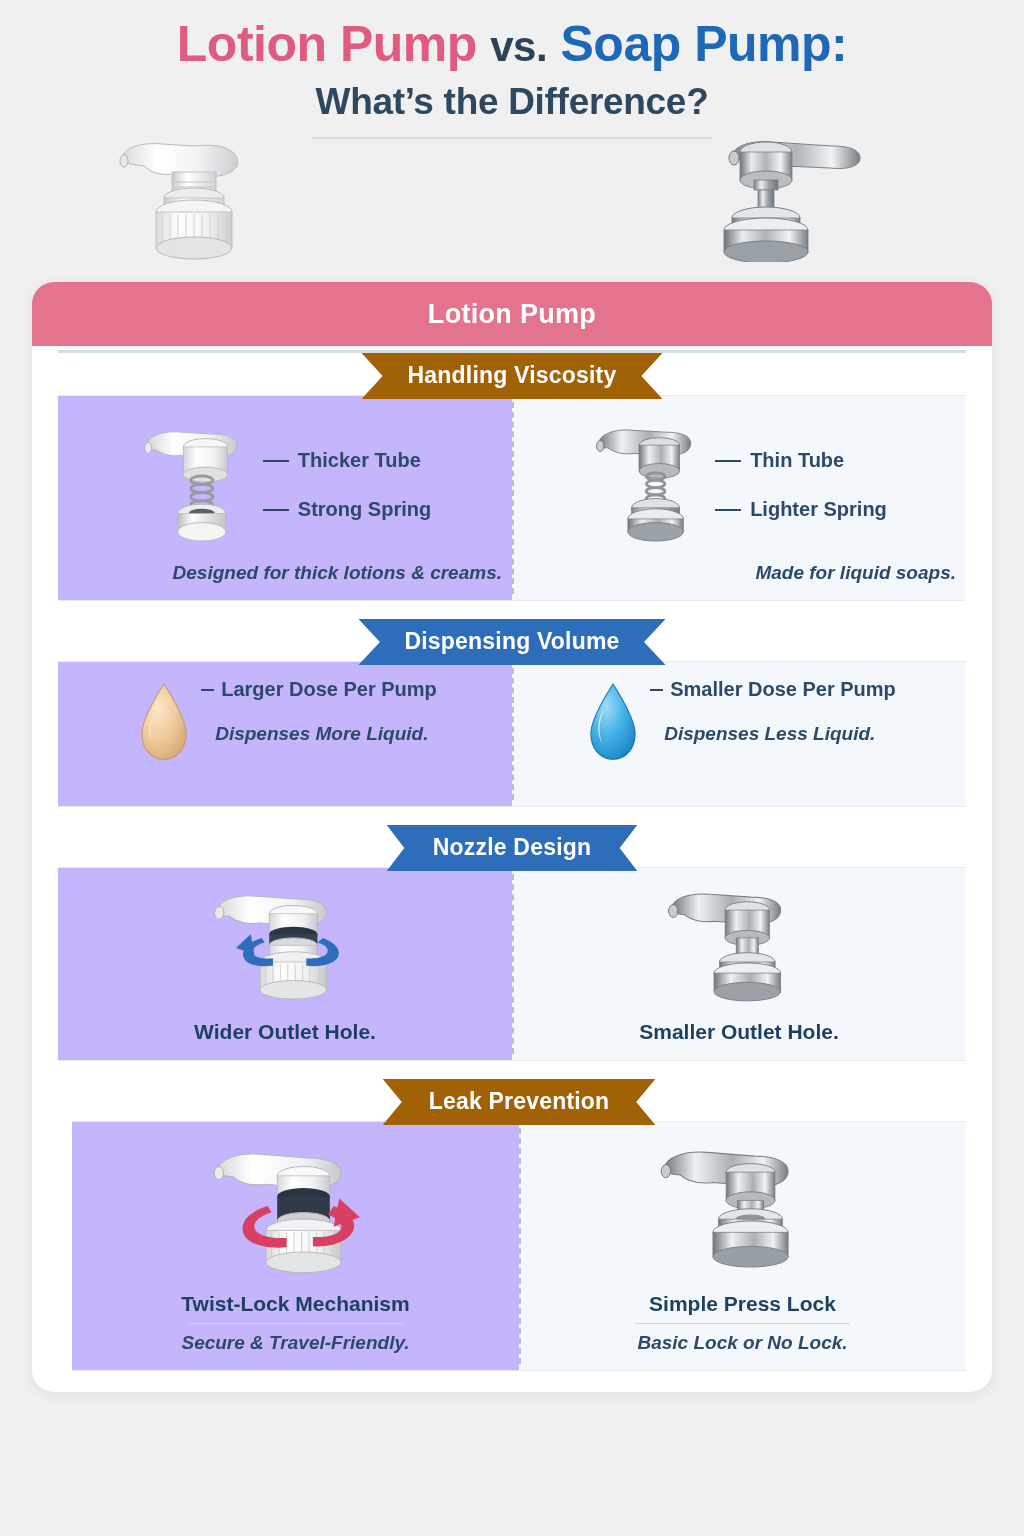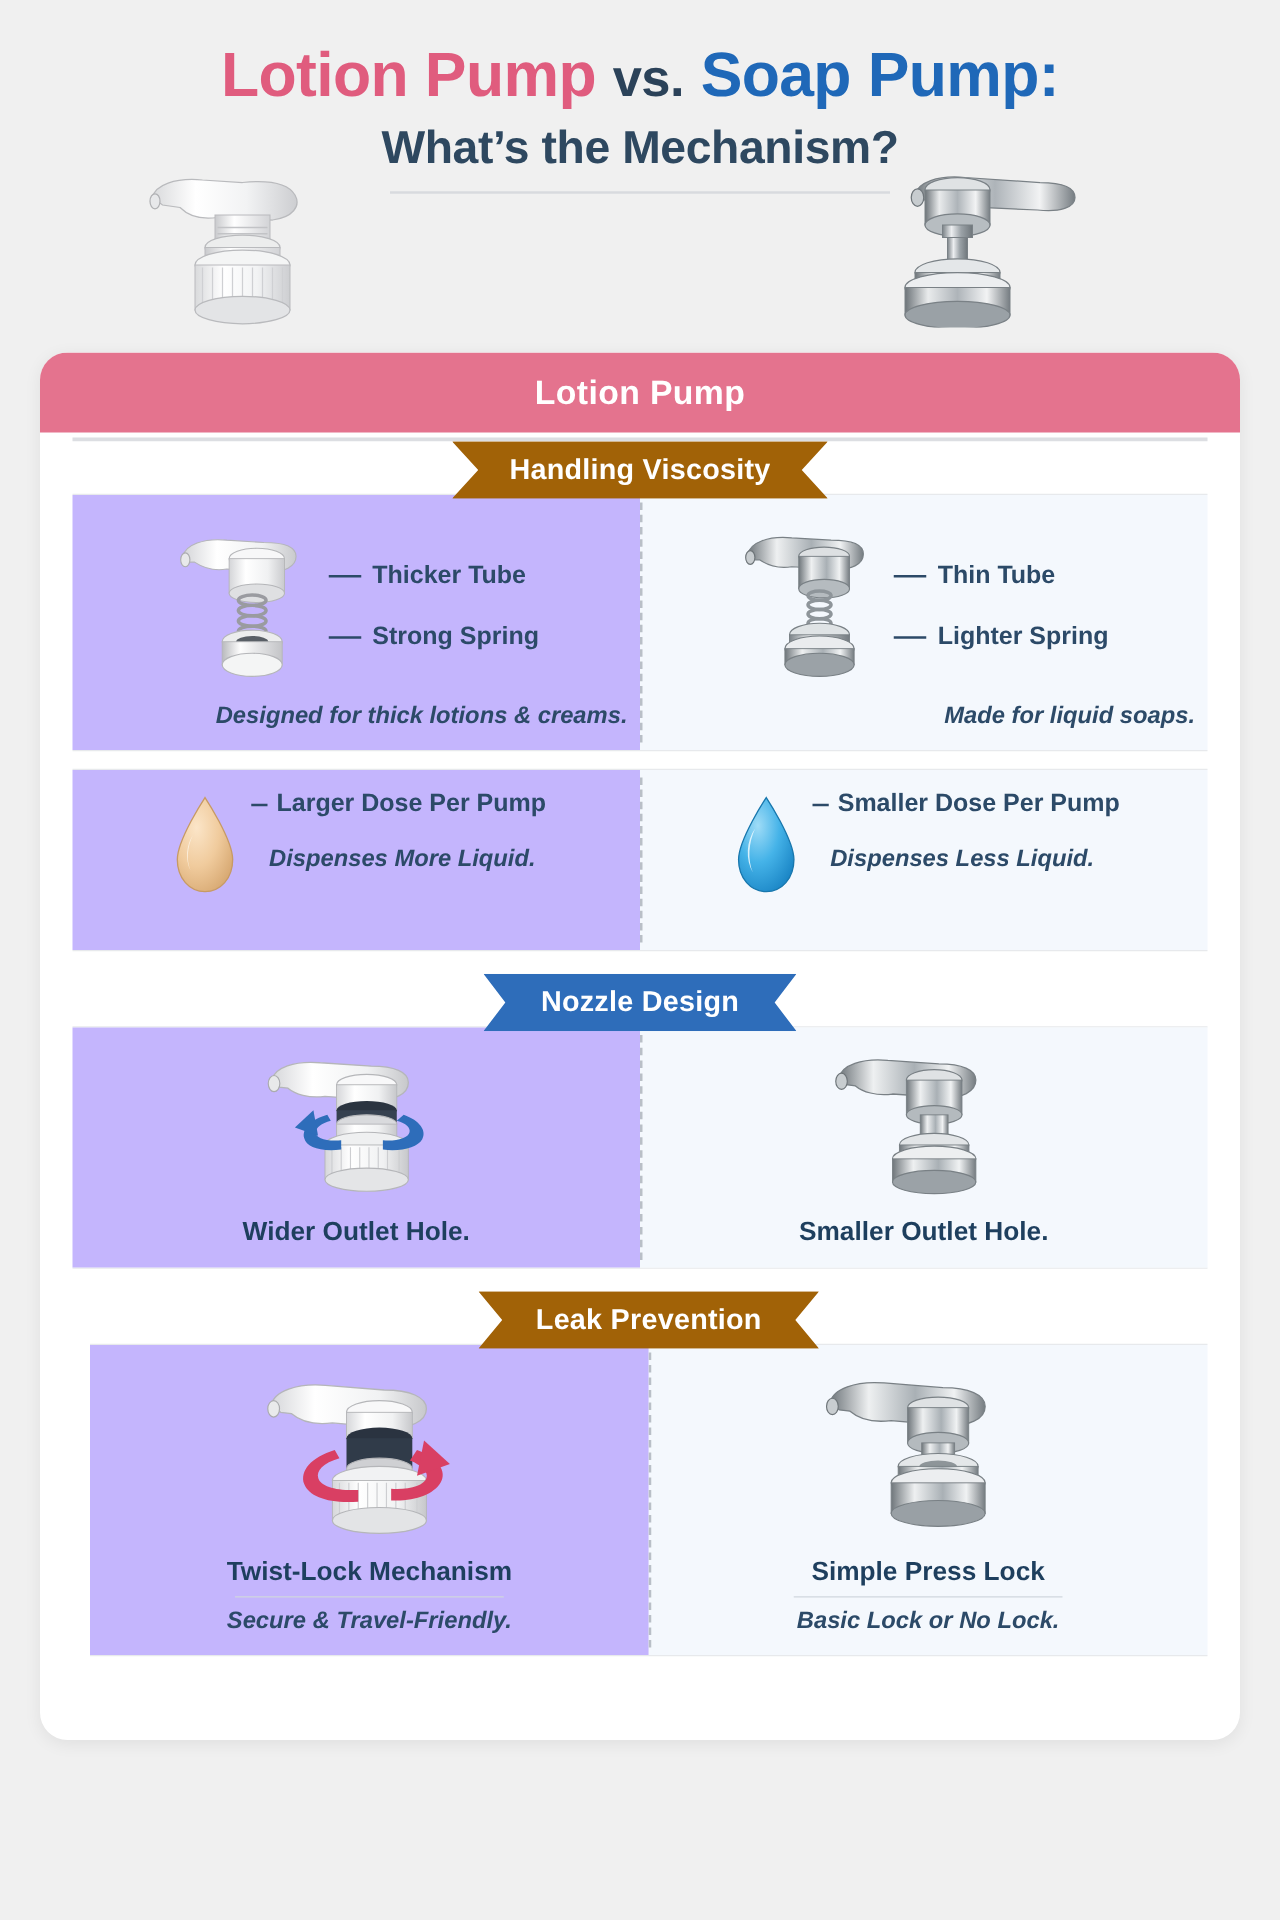--- a/index.html
+++ b/index.html
@@ -11,21 +11,21 @@
     font-family: "Liberation Sans", sans-serif;
     overflow: hidden;
     position: relative;
   }
 
   
   .header {
     position: relative;
     width: 1024px;
     height: 282px;
-    padding-top: 34px;
+    padding-top: 18px;
   }
 
   .title-line {
     text-align: center;
     font-family: "Liberation Sans", sans-serif;
     font-size: 50px;
     font-weight: bold;
     letter-spacing: -0.5px;
     line-height: 1.05;
     white-space: nowrap;
@@ -256,21 +256,21 @@
 <body>
 
 <div class="header">
 
   <div class="title-line">
     <span class="t-lotion">Lotion Pump</span>
     <span class="t-vs">vs.</span>
     <span class="t-soap">Soap Pump:</span>
   </div>
 
-  <div class="subtitle">What’s the Mechanism?</div>
+  <div class="subtitle">What’s the Difference?</div>
   <div class="subtitle-rule"></div>
 
   <div class="hero-pump hero-left">
     <svg viewBox="0 0 160 140" width="160" height="140">
       <defs>
         <linearGradient id="hw1" x1="0" y1="0" x2="1" y2="0">
           <stop offset="0" stop-color="#d9dadc"></stop>
             <stop offset="0.3" stop-color="#ffffff"></stop>
           <stop offset="0.65" stop-color="#f2f3f4"></stop>
             <stop offset="1" stop-color="#cdced1"></stop>
@@ -449,20 +449,23 @@
               <span>Lighter Spring</span>
             </div>
           </div>
         </div>
         <div class="caption">Made for liquid soaps.</div>
       </div>
     </div>
   </div>
 
   <div class="section" style="margin-top:18px;">
+    <div class="ribbon-wrap">
+      <div class="ribbon blue">Dispensing Volume</div>
+    </div>
     <div class="row" style="margin-top:-4px;">
       <div class="divider"></div>
 
       <div class="cell left">
         <div class="drop-row">
           <div>
             <svg viewBox="0 0 70 100" width="62" height="90">
               <defs>
                 <radialGradient id="dc" cx="0.35" cy="0.32" r="0.75">
                   <stop offset="0" stop-color="#fbe5c8"></stop>

